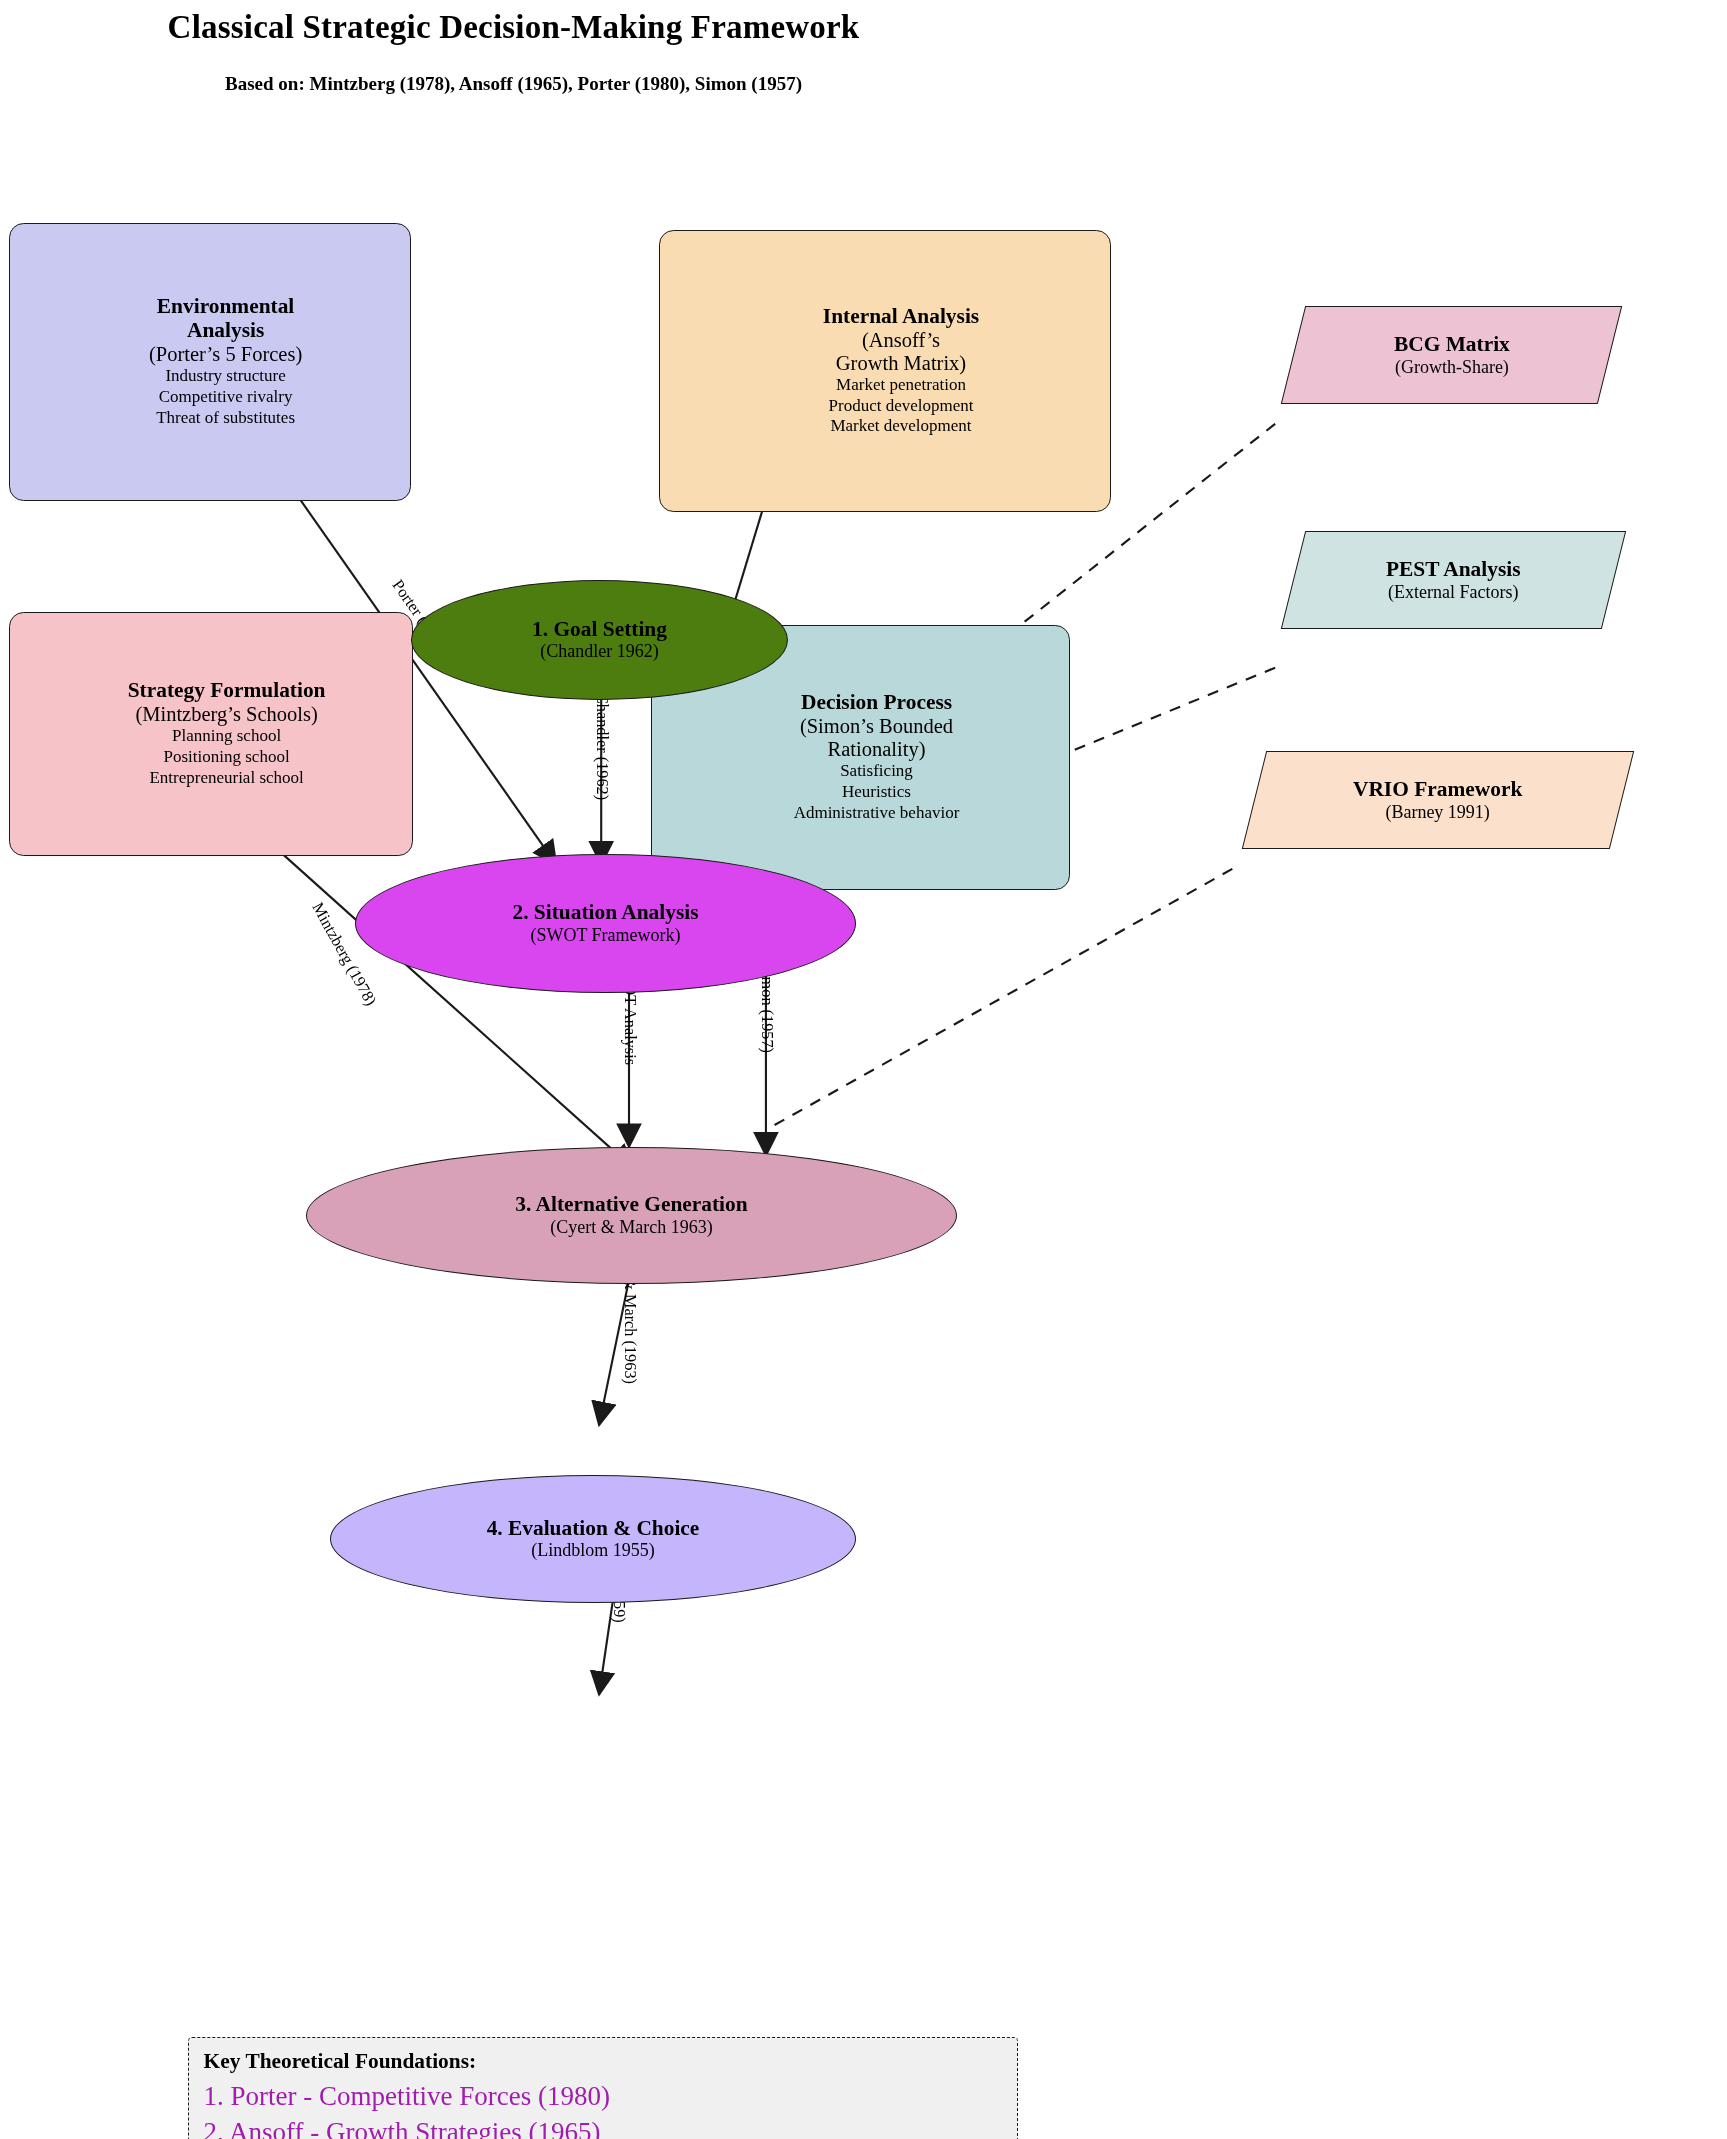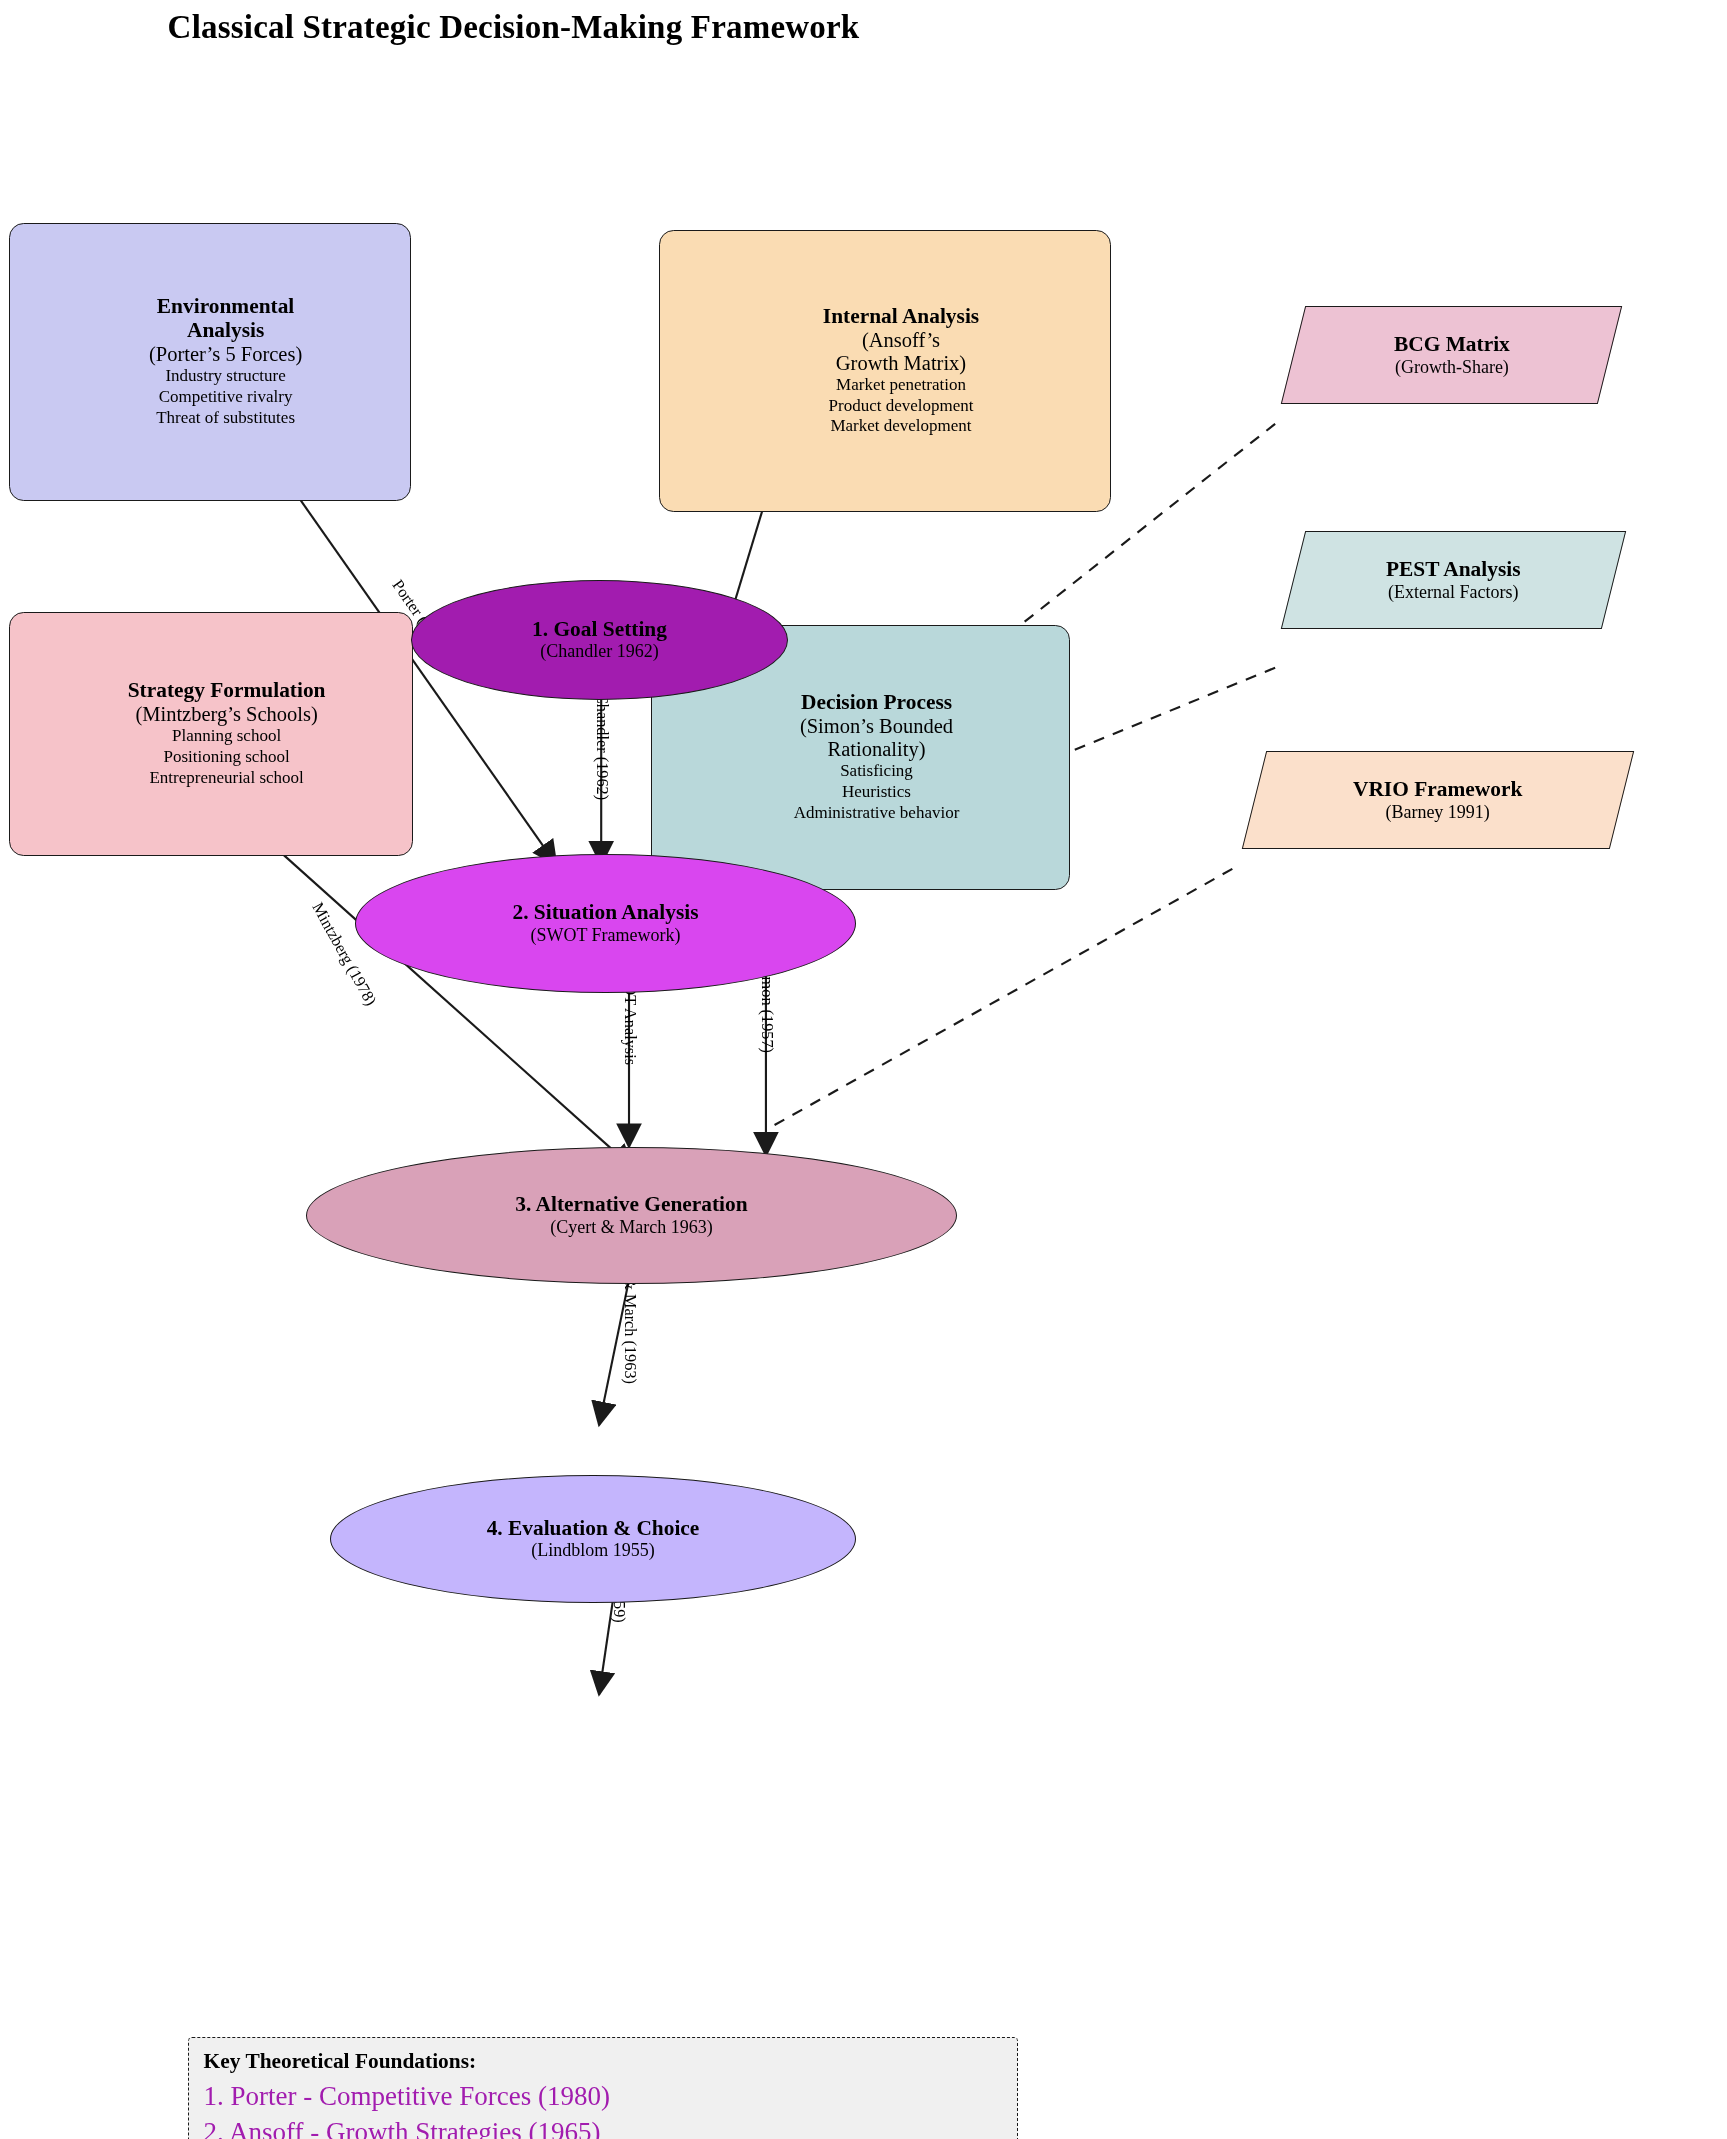--- a/index.html
+++ b/index.html
@@ -152,20 +152,21 @@
     white-space: nowrap;
     transform-origin: 0 0;
   }
 </style>
 </head>
 <body>
 
 <div id="stage">
 
   <div class="title">Classical Strategic Decision-Making Framework</div>
+  <div class="subtitle">Based on: Mintzberg (1978), Ansoff (1965), Porter (1980), Simon (1957)</div>
 
   <svg class="layer" viewBox="0 0 4036 5741">
     <defs>
       <marker id="arrow" markerWidth="14" markerHeight="12" refX="11" refY="6" orient="auto" markerUnits="strokeWidth">
         <path d="M0,0 L12,6 L0,12 z" fill="#1a1a1a"></path>
       </marker>
     </defs>
 
     <path d="M700,1165 L1300,2020" stroke="#1a1a1a" stroke-width="5" fill="none" marker-end="url(#arrow)"></path>
 
@@ -225,21 +226,21 @@
   </div>
 
   <div class="node rect" style="left:8.6px; top:612px; width:404px; height:244px; background:#f6c3c9;">
     <div class="hd">Strategy Formulation</div>
     <div class="sub">(Mintzberg’s Schools)</div>
     <div class="det">Planning school</div>
     <div class="det">Positioning school</div>
     <div class="det">Entrepreneurial school</div>
   </div>
 
-  <div class="ell" style="left:411px; top:580px; width:377px; height:120px; background:#a21caf;font-family:Liberation Serif, serif;">
+  <div class="ell" style="left:411px; top:580px; width:377px; height:120px; background:#4d7c0f;font-family:Liberation Serif, serif;">
     <div class="hd">1. Goal Setting</div>
     <div class="sub">(Chandler 1962)</div>
   </div>
 
   <div class="ell" style="left:355px; top:854px; width:501px; height:139px; background:#d946ef;">
     <div class="hd">2. Situation Analysis</div>
     <div class="sub">(SWOT Framework)</div>
   </div>
 
   <div class="ell" style="left:306px; top:1147px; width:651px; height:137px; background:#d9a1b8;">

